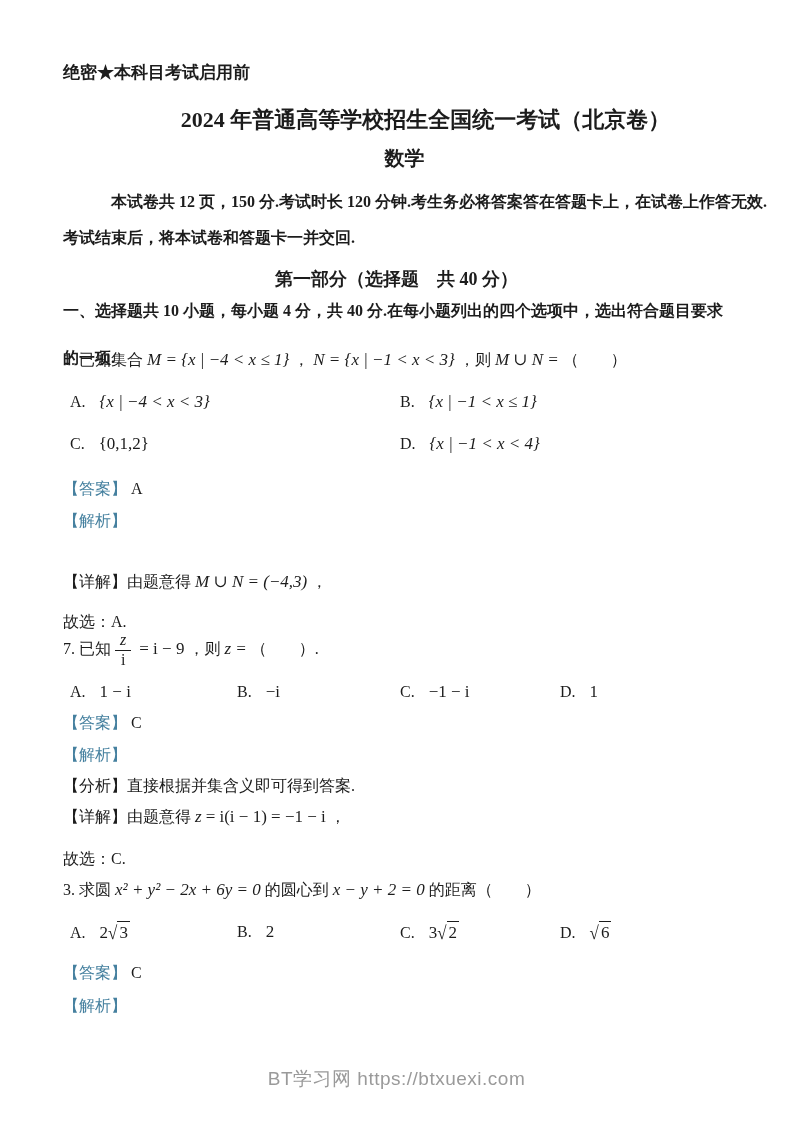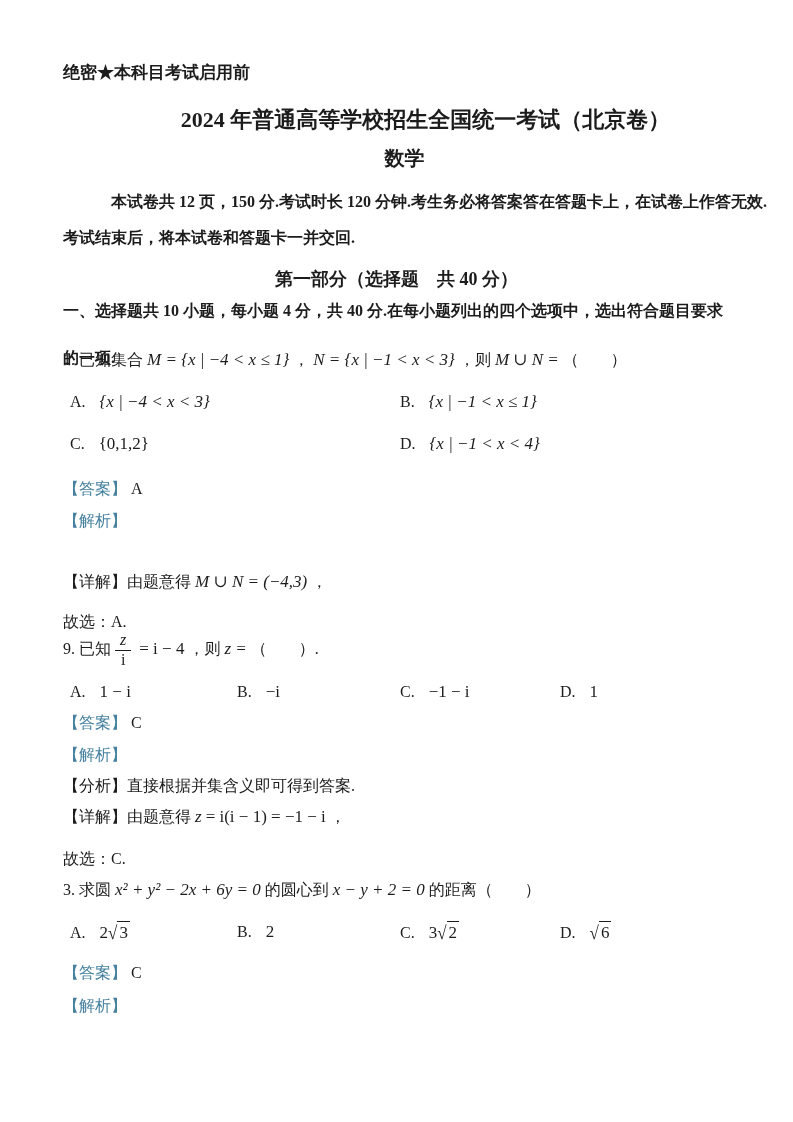--- a/index.html
+++ b/index.html
@@ -76,21 +76,21 @@
   </div>
   <div class="line" style="top:510px">
     <span class="tag">【解析】</span>
   </div>
   <div class="line" style="top:571px">
     <span class="cn">【详解】由题意得</span><span class="math">M ∪ N = (−4,3)</span><span class="cn">，</span>
   </div>
   <div class="line" style="top:611px">故选：A.</div>
 
   <div class="line" style="top:632px">
-    <span class="cn">9. 已知</span><span class="frac"><span class="num">z</span><span class="den">i</span></span><span class="math upright">= i − 4</span><span class="cn">，则</span><span class="math">z =</span><span class="cn">（　　）.</span>
+    <span class="cn">7. 已知</span><span class="frac"><span class="num">z</span><span class="den">i</span></span><span class="math upright">= i − 9</span><span class="cn">，则</span><span class="math">z =</span><span class="cn">（　　）.</span>
   </div>
   <div class="line" style="top:681px;left:70px">
     <span class="cn olabel">A.</span><span class="math upright">1 − i</span>
   </div>
   <div class="line" style="top:681px;left:237px">
     <span class="cn olabel">B.</span><span class="math upright">−i</span>
   </div>
   <div class="line" style="top:681px;left:400px">
     <span class="cn olabel">C.</span><span class="math upright">−1 − i</span>
   </div>
@@ -124,14 +124,15 @@
   <div class="line" style="top:921px;left:560px">
     <span class="cn olabel">D.</span><span class="math upright"><span></span><span class="sqrt"><span class="sign">√</span><span class="rad">6</span></span></span>
   </div>
   <div class="line" style="top:962px">
     <span class="tag">【答案】</span><span class="cn">C</span>
   </div>
   <div class="line" style="top:995px">
     <span class="tag">【解析】</span>
   </div>
 
+  <div class="footer">BT学习网 https://btxuexi.com</div>
 
 </div>
 
 </body></html>

